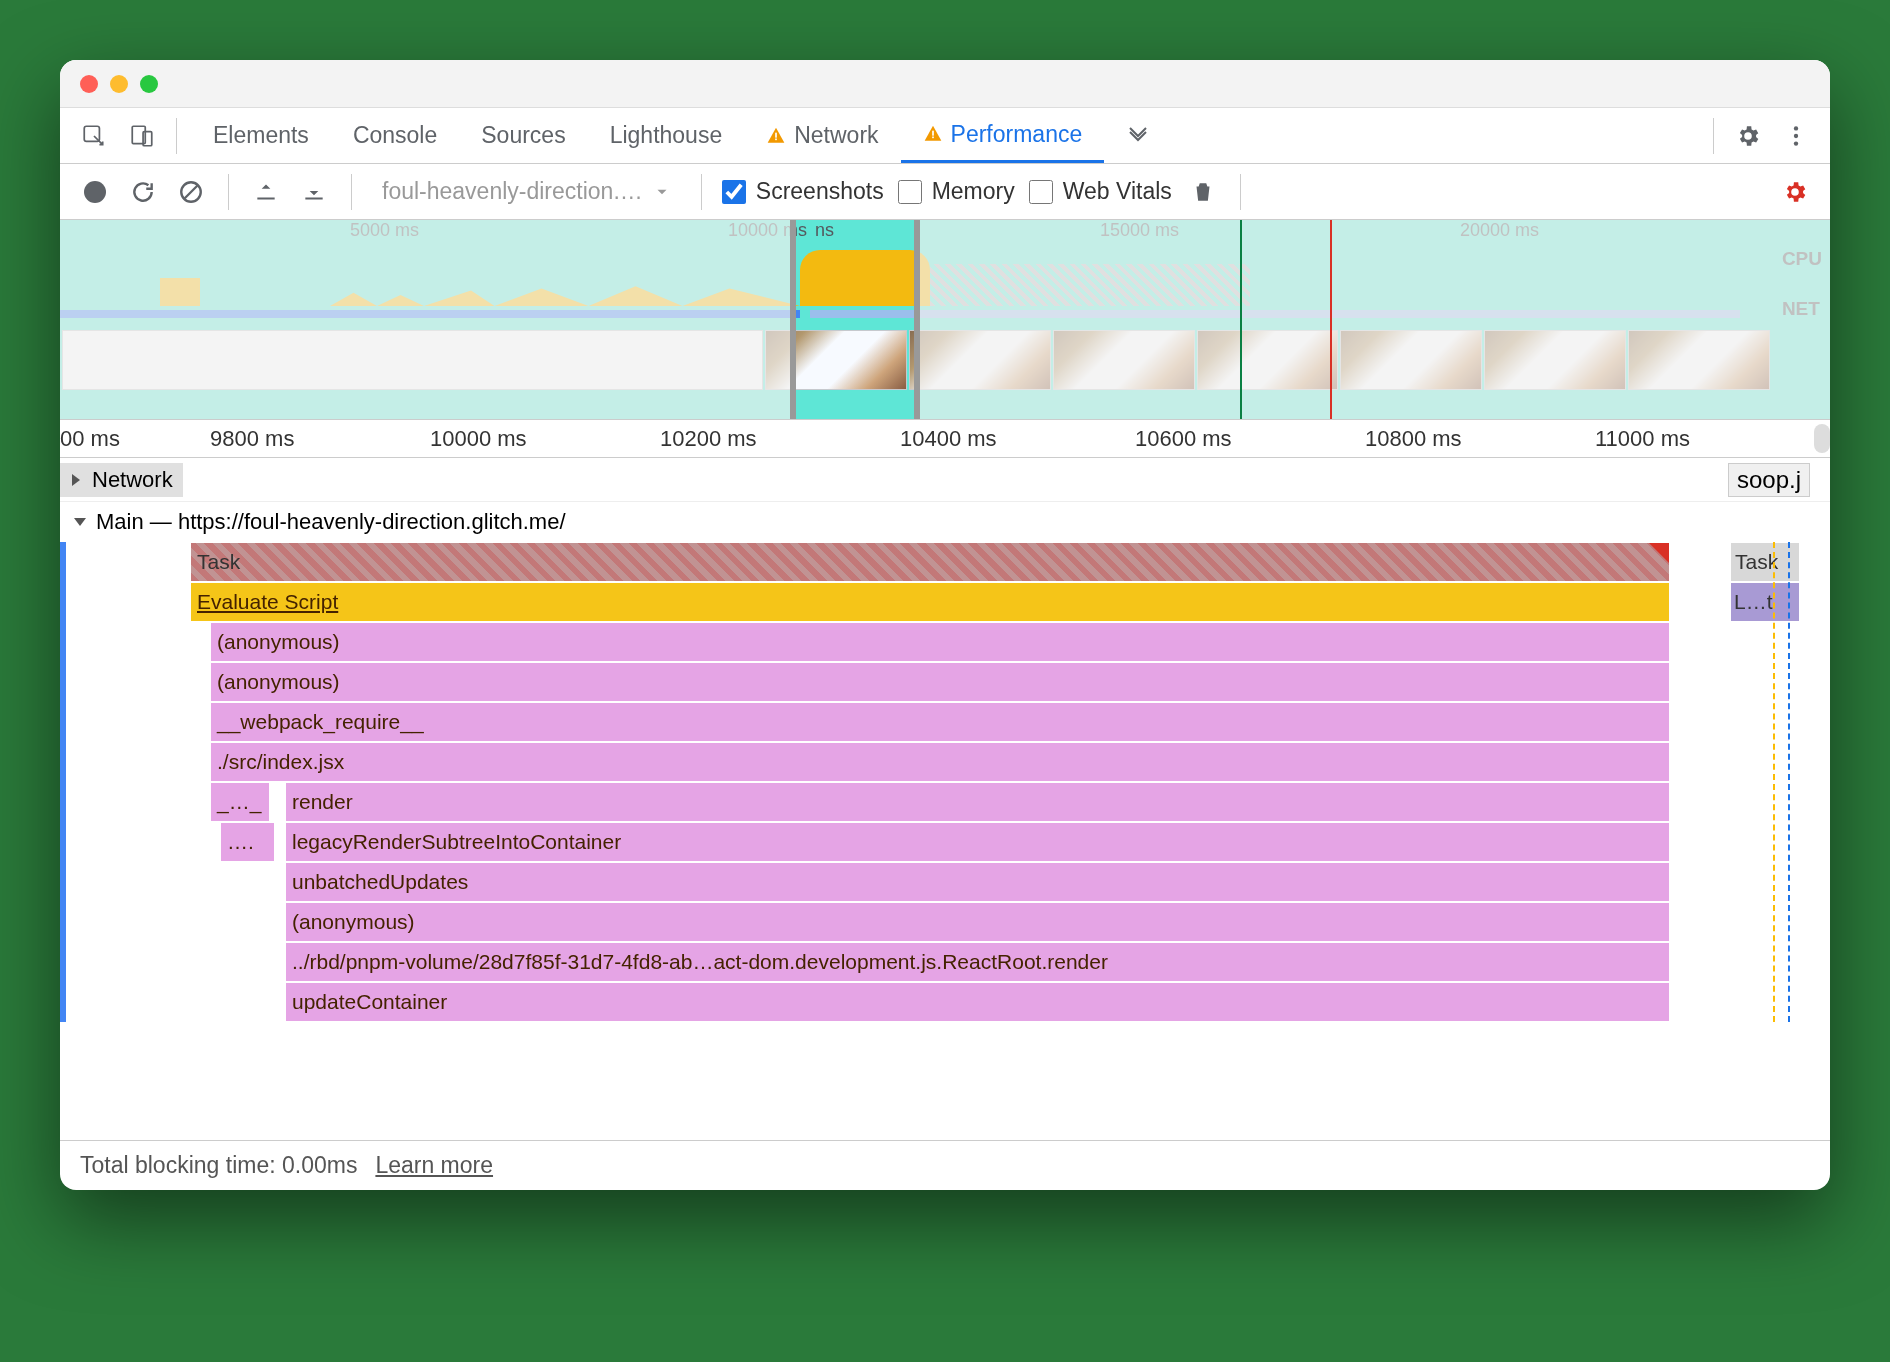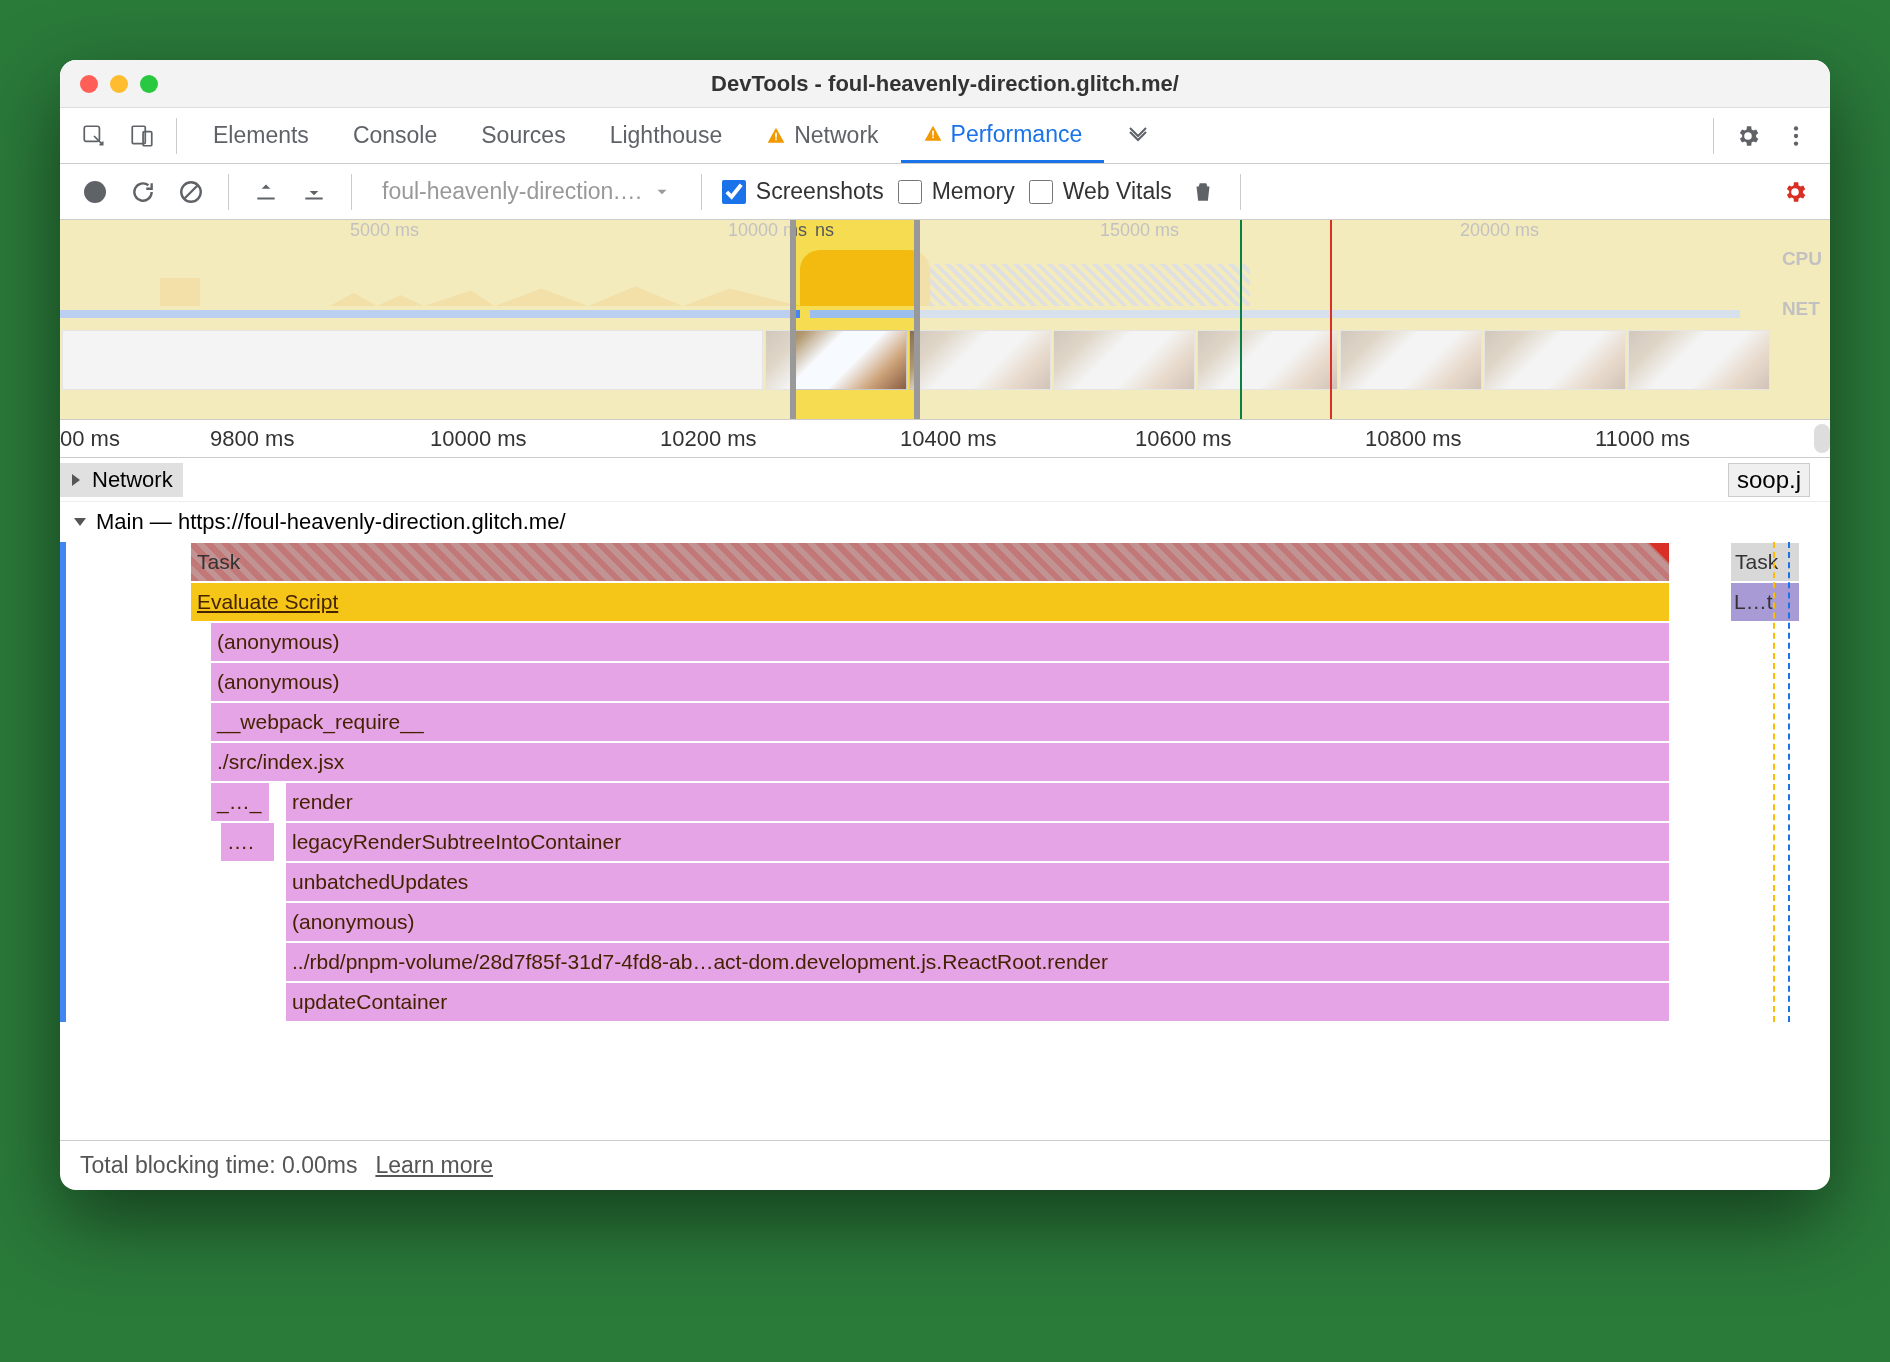--- a/index.html
+++ b/index.html
@@ -91,21 +91,21 @@
     font-size: 23px; color: #999; padding: 4px 10px;
     display: flex; align-items: center; gap: 10px;
   }
   .chk { display: flex; align-items: center; gap: 10px; font-size: 23px; color: #333; }
   .chk input { width: 24px; height: 24px; accent-color: #1a73e8; }
   .red-gear { color: #d93025; }
   .overview {
     height: 200px;
     position: relative;
     border-bottom: 1px solid #ccc;
-    background: #fde047;
+    background: #5eead4;
   }
   .time-axis-top {
     height: 26px; display: flex; font-size: 18px; color: #555;
     position: relative;
   }
   .time-axis-top span { position: absolute; }
   .ov-labels {
     position: absolute; right: 8px; top: 28px; font-size: 19px; font-weight: 700; color: #555;
     display: flex; flex-direction: column; gap: 28px;
   }
@@ -195,21 +195,20 @@
 <body>
 
 <div class="window">
 
   <div class="titlebar">
     <div class="traffic">
       <span class="t-red"></span>
       <span class="t-yellow"></span>
       <span class="t-green"></span>
     </div>
-    <div class="title">DevTools - foul-heavenly-direction.glitch.me/</div>
   </div>
 
   <div class="tabs">
     <div class="icon-btn">
       <svg viewBox="0 0 24 24" fill="none" stroke="currentColor" stroke-width="1.6">
           <rect x="3" y="3" width="14" height="14" rx="2"></rect>
           <path d="M12 12 L20 20 M17 20 L20 20 L20 17"></path>
         </svg>
     </div>
     <div class="icon-btn">

